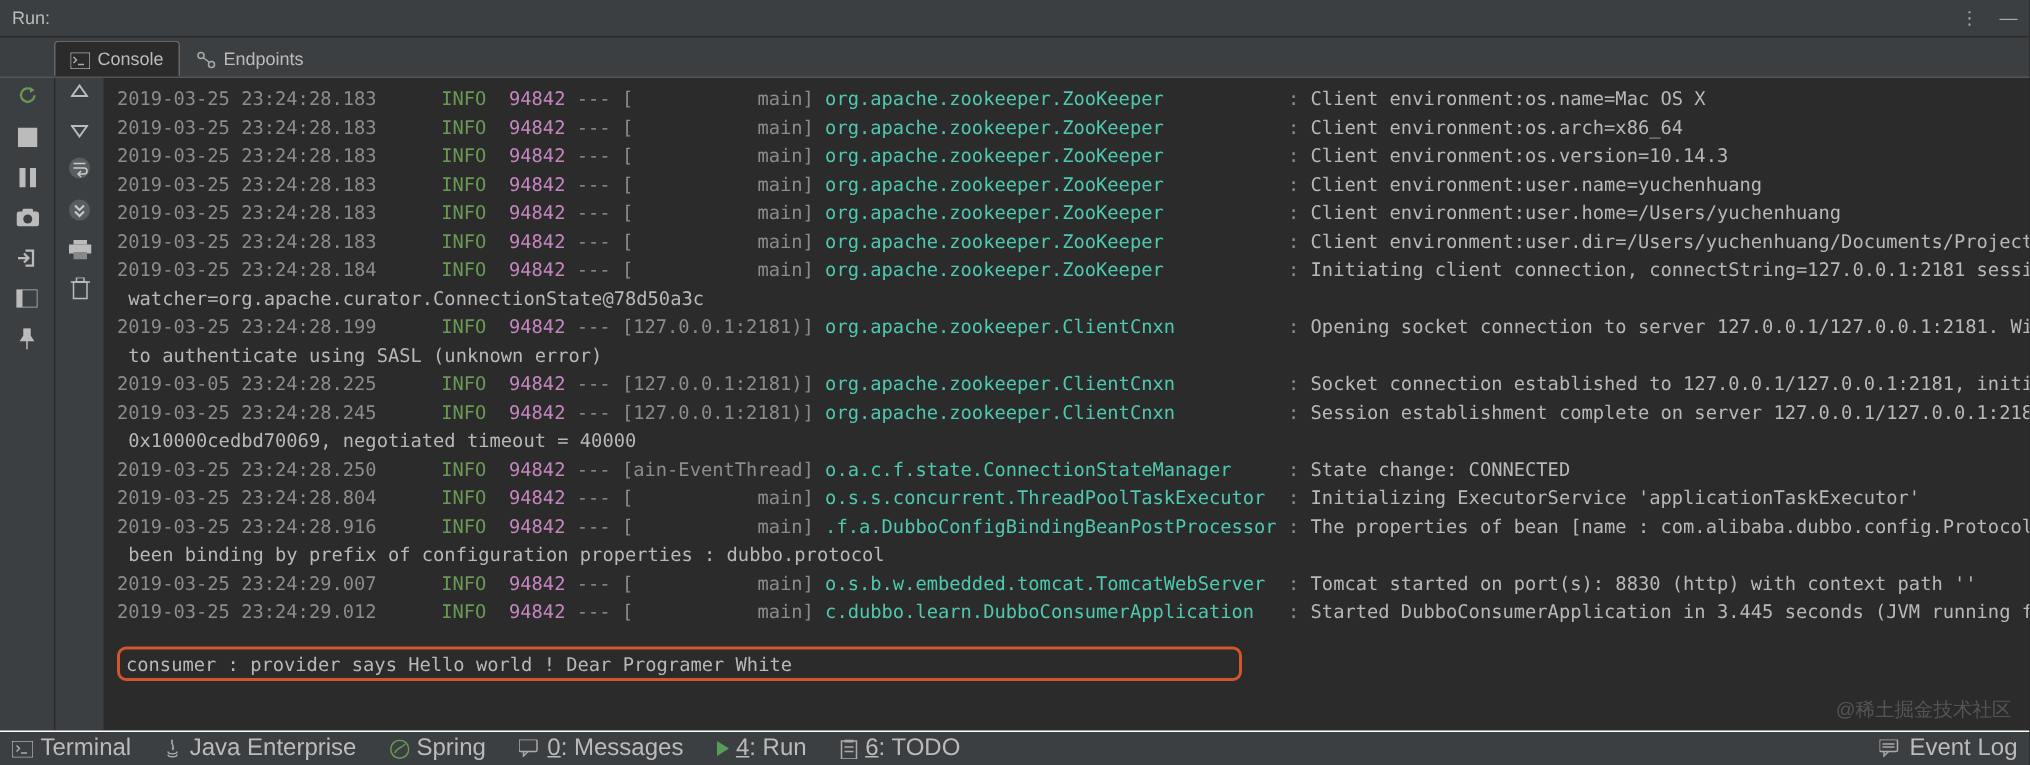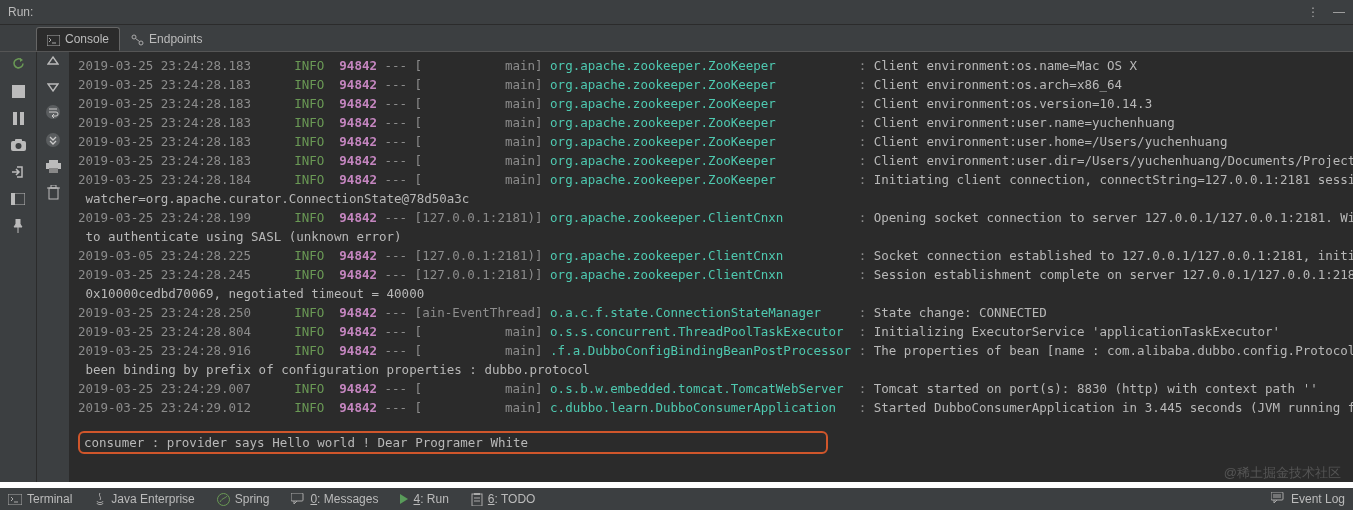--- a/index.html
+++ b/index.html
@@ -91,21 +91,21 @@
   .console {
     flex: 1;
     padding: 4px 8px;
     overflow: hidden;
     line-height: 19px;
     white-space: pre;
     font-size: 12.5px;
   }
   .g  { color: #8c8c8c; }
   .lv { color: #6a9955; margin-left: 28px; }
-  .pid{ color: #c586c0; font-weight: bold; }
+  .pid{ color: #c586c0; }
   .sep{ color: #8c8c8c; }
   .th { color: #8c8c8c; }
   .cls{ color: #4ec9b0; }
   .msg{ color: #b8b8b8; }
   .highlight-box {
     border: 2px solid #d0562b;
     border-radius: 6px;
     padding: 0 4px;
     display: inline-block;
     margin-top: 14px;
@@ -114,27 +114,27 @@
     position: absolute;
     bottom: 0;
     left: 0;
     right: 0;
     height: 22px;
     background: #3c3f41;
     display: flex;
     align-items: center;
     padding: 0 8px;
     font-family: "Segoe UI", Arial, sans-serif;
-    font-size: 12px;
+    font-size: 16px;
     color: #bbb;
     gap: 22px;
-    border-top: 6px solid #ffffff;
+    border-top: 1px solid #ffffff;
   }
   .status-item { display: flex; align-items: center; gap: 5px; cursor: pointer; }
-  .status-right { margin-left: auto; display:flex; gap:6px; }
+  .status-right { margin-left: auto; display:flex; align-items:center; gap:6px; }
   .watermark {
     position: absolute;
     right: 12px;
     bottom: 28px;
     color: #666;
     font-family: sans-serif;
     font-size: 13px;
     opacity: 0.7;
     pointer-events: none;
   }

